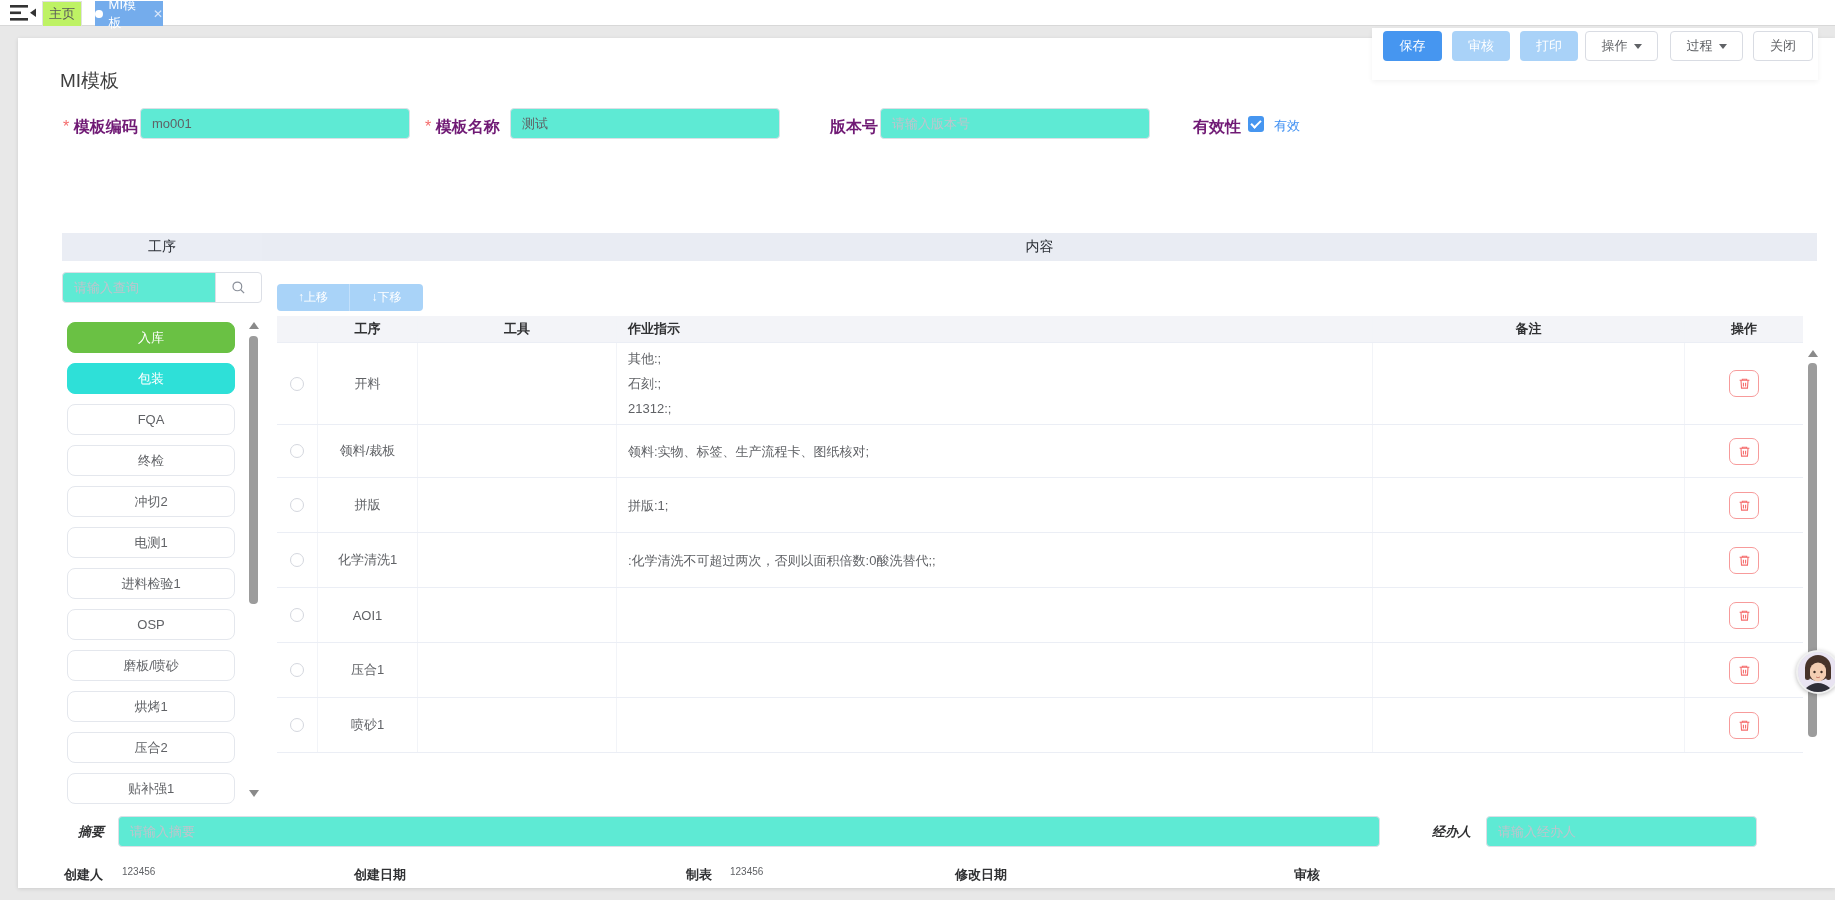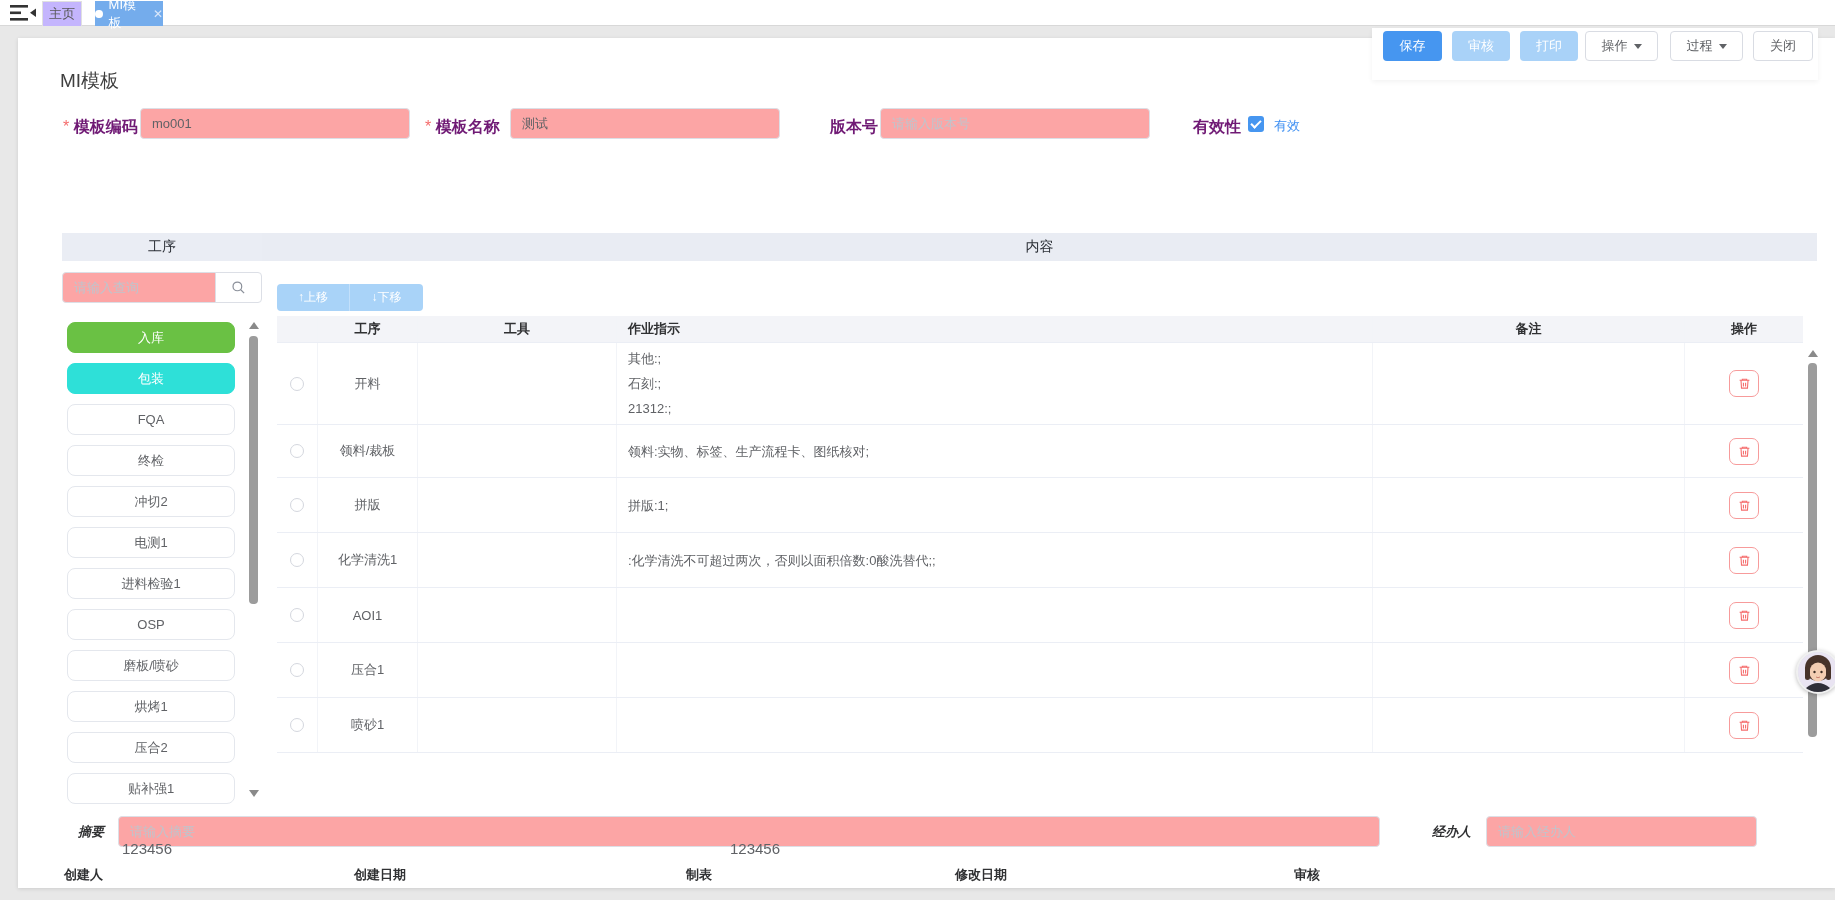--- a/index.html
+++ b/index.html
@@ -5,42 +5,42 @@
   * { margin:0; padding:0; box-sizing:border-box; }
   html,body { width:1835px; height:900px; }
   body { font-family:"Liberation Sans","DejaVu Sans",sans-serif; background:#e8e8e8; overflow:hidden; }
   #app { position:relative; width:1835px; height:900px; overflow:hidden; }
   .abs { position:absolute; }
 
   
   .topbar { left:0; top:0; width:1835px; height:26px; background:#fff; border-bottom:1px solid #d8d8d8; }
   .menu-fold { left:10px; top:4px; width:26px; height:18px; cursor:pointer; }
   .tab { top:1px; height:25px; display:flex; align-items:center; justify-content:center; font-size:13px; cursor:pointer; }
-  .tab-home { left:42px; width:40px; background:#c4b5fd; border:1px solid #e0e0e0; border-bottom:none; color:#595959; }
+  .tab-home { left:42px; width:40px; background:#bef264; border:1px solid #e0e0e0; border-bottom:none; color:#595959; }
   .tab-active { left:95px; width:68px; background:#74acec; color:#fff; gap:6px; }
   .tab-dot { width:8px; height:8px; border-radius:50%; background:#fff; }
   .tab-close { font-size:12px; color:#d9e7fb; line-height:1; cursor:pointer; }
 
   
   .card { left:18px; top:38px; width:1817px; height:850px; background:#fff; box-shadow:0 1px 4px rgba(0,0,0,.12); }
 
   
   .toolbar-panel { left:1372px; top:28px; width:446px; height:52px; background:#fff; box-shadow:0 2px 5px rgba(0,0,0,.05); }
   .btn { top:31px; height:30px; border-radius:4px; font-size:13px; display:flex; align-items:center; justify-content:center; cursor:pointer; border:none; font-family:inherit; gap:6px; }
   .btn-primary { background:#4696f0; color:#fff; }
   .btn-disabled { background:#a9d2f8; color:#fff; }
   .btn-plain { background:#fff; color:#606266; border:1px solid #d9dce3; }
   .caret-down { width:0; height:0; border-left:4px solid transparent; border-right:4px solid transparent; border-top:5px solid #606266; }
 
   .page-title { left:60px; top:68px; font-size:19px; color:#3f3f3f; }
 
   
   .f-label { top:117px; font-size:16px; font-weight:600; color:#701a75; }
   .req::before { content:"* "; color:#f56c6c; font-weight:400; }
-  .input { border:1px solid #dcdfe6; border-radius:4px; height:31px; font-size:13px; color:#606266; padding:0 11px; background:#fca5a5; outline:none; font-family:inherit; }
+  .input { border:1px solid #dcdfe6; border-radius:4px; height:31px; font-size:13px; color:#606266; padding:0 11px; background:#5eead4; outline:none; font-family:inherit; }
   .input::placeholder { color:#bfc4cc; }
   .checkbox { left:1248px; top:116px; width:16px; height:16px; background:#4696f0; border-radius:3px; cursor:pointer; }
   .checkbox::after { content:""; position:absolute; left:5px; top:2px; width:4px; height:8px; border:solid #fff; border-width:0 2px 2px 0; transform:rotate(45deg); }
   .check-label { left:1274px; top:117px; font-size:13px; color:#3e8ff2; }
 
   
   .pane-hd { top:233px; height:28px; background:#eaedf4; display:flex; align-items:center; justify-content:center; font-size:14px; color:#2b2f36; font-weight:500; }
   .search-input { left:62px; top:272px; width:154px; border-radius:4px 0 0 4px; }
   .search-btn { left:215px; top:272px; width:47px; height:31px; background:#fff; border:1px solid #dcdfe6; border-radius:0 4px 4px 0; display:flex; align-items:center; justify-content:center; cursor:pointer; }
   .pill-list { left:67px; top:322px; width:168px; height:484px; overflow:hidden; display:flex; flex-direction:column; gap:10px; }
@@ -68,21 +68,21 @@
   .tcell.left { justify-content:flex-start; padding:0 11px; }
   .tcell:last-child { border-right:none; }
   .tbody-row { color:#606266; background:#fff; }
   .instr { white-space:pre-line; line-height:25px; }
   .radio { width:14px; height:14px; border-radius:50%; border:1px solid #d4d7de; background:#fff; cursor:pointer; }
   .trash-btn { width:30px; height:27px; border:1px solid #f79b9b; border-radius:7px; background:#fff; display:flex; align-items:center; justify-content:center; cursor:pointer; }
 
   
   .b-label { font-size:13px; font-weight:600; color:#303133;font-style:italic; }
   .meta-label { font-size:13px; font-weight:600; color:#303133; top:866px; }
-  .meta-val { font-size:15px; color:#606266; top:840px; }
+  .meta-val { font-size:10px; color:#606266; top:866px; }
 
   .avatar { left:1796px; top:650px; width:44px; height:44px; border-radius:50%; border:2px solid #f0f0f0; box-shadow:0 1px 4px rgba(0,0,0,.25); overflow:hidden; background:#dfe3ea; cursor:pointer; }
 </style>
 </head>
 <body>
 
 <div id="app">
 
   <div class="abs topbar">
     <svg class="abs menu-fold" viewBox="0 0 26 18">

